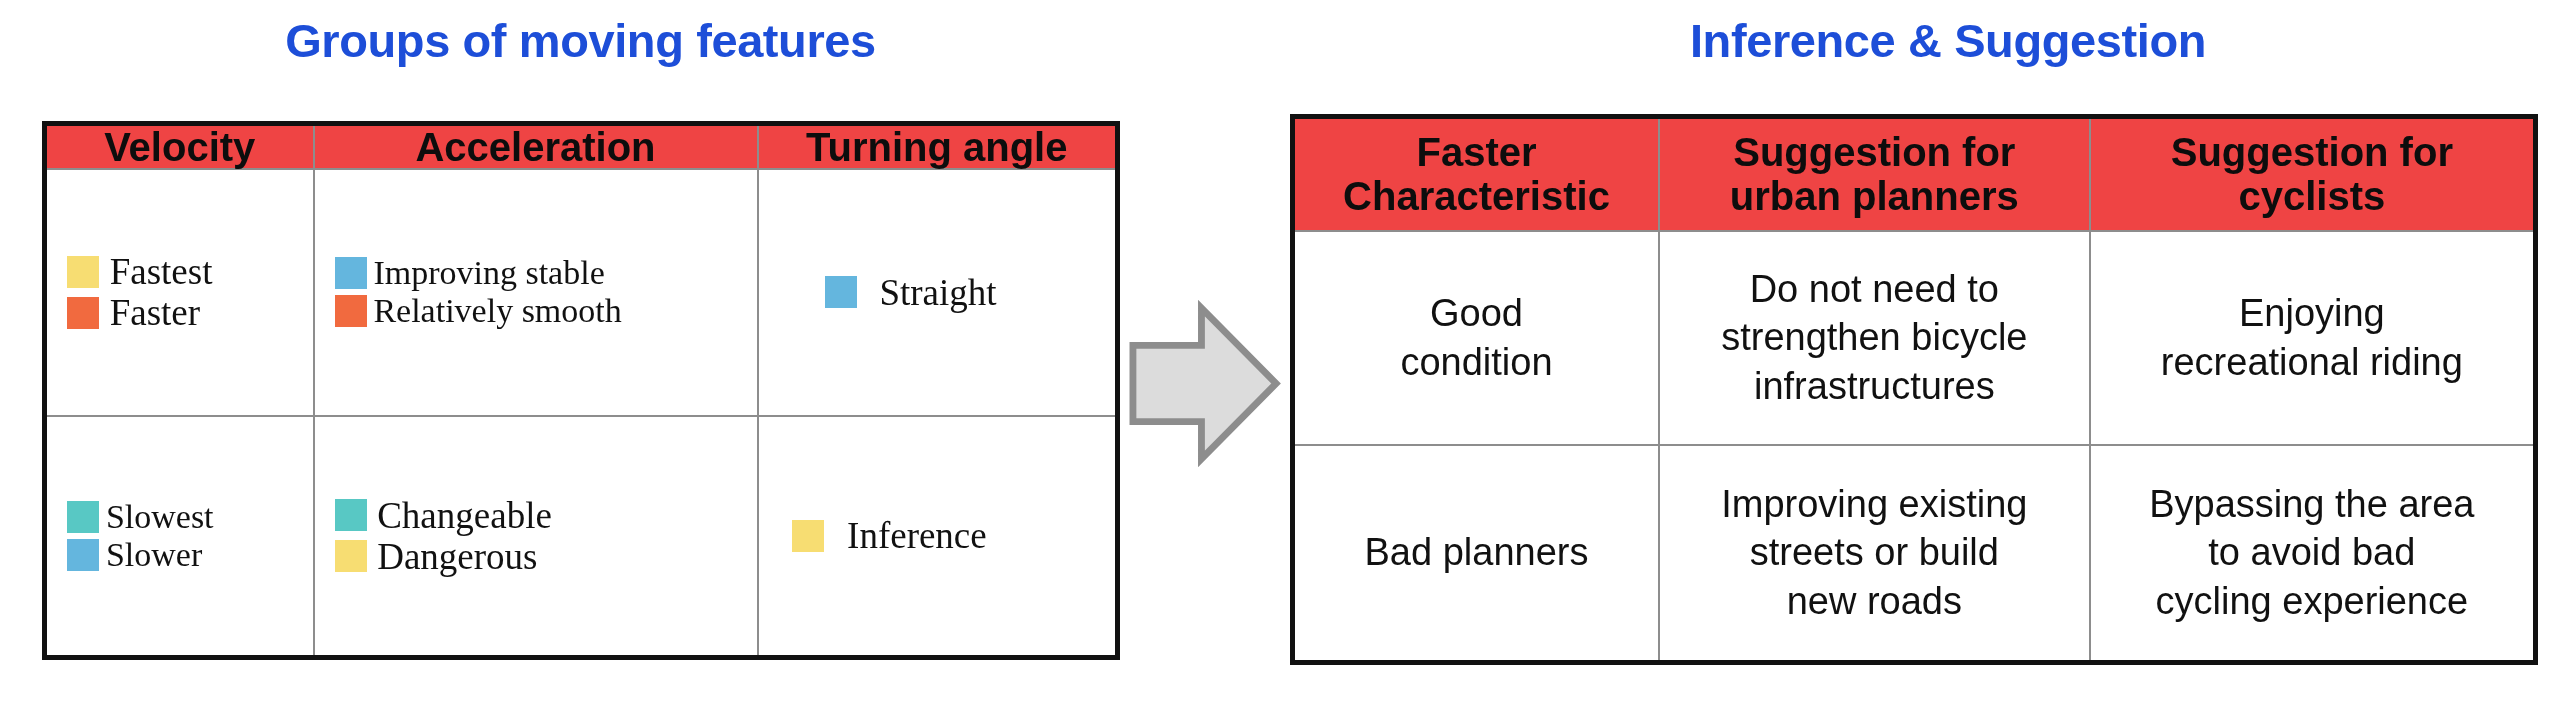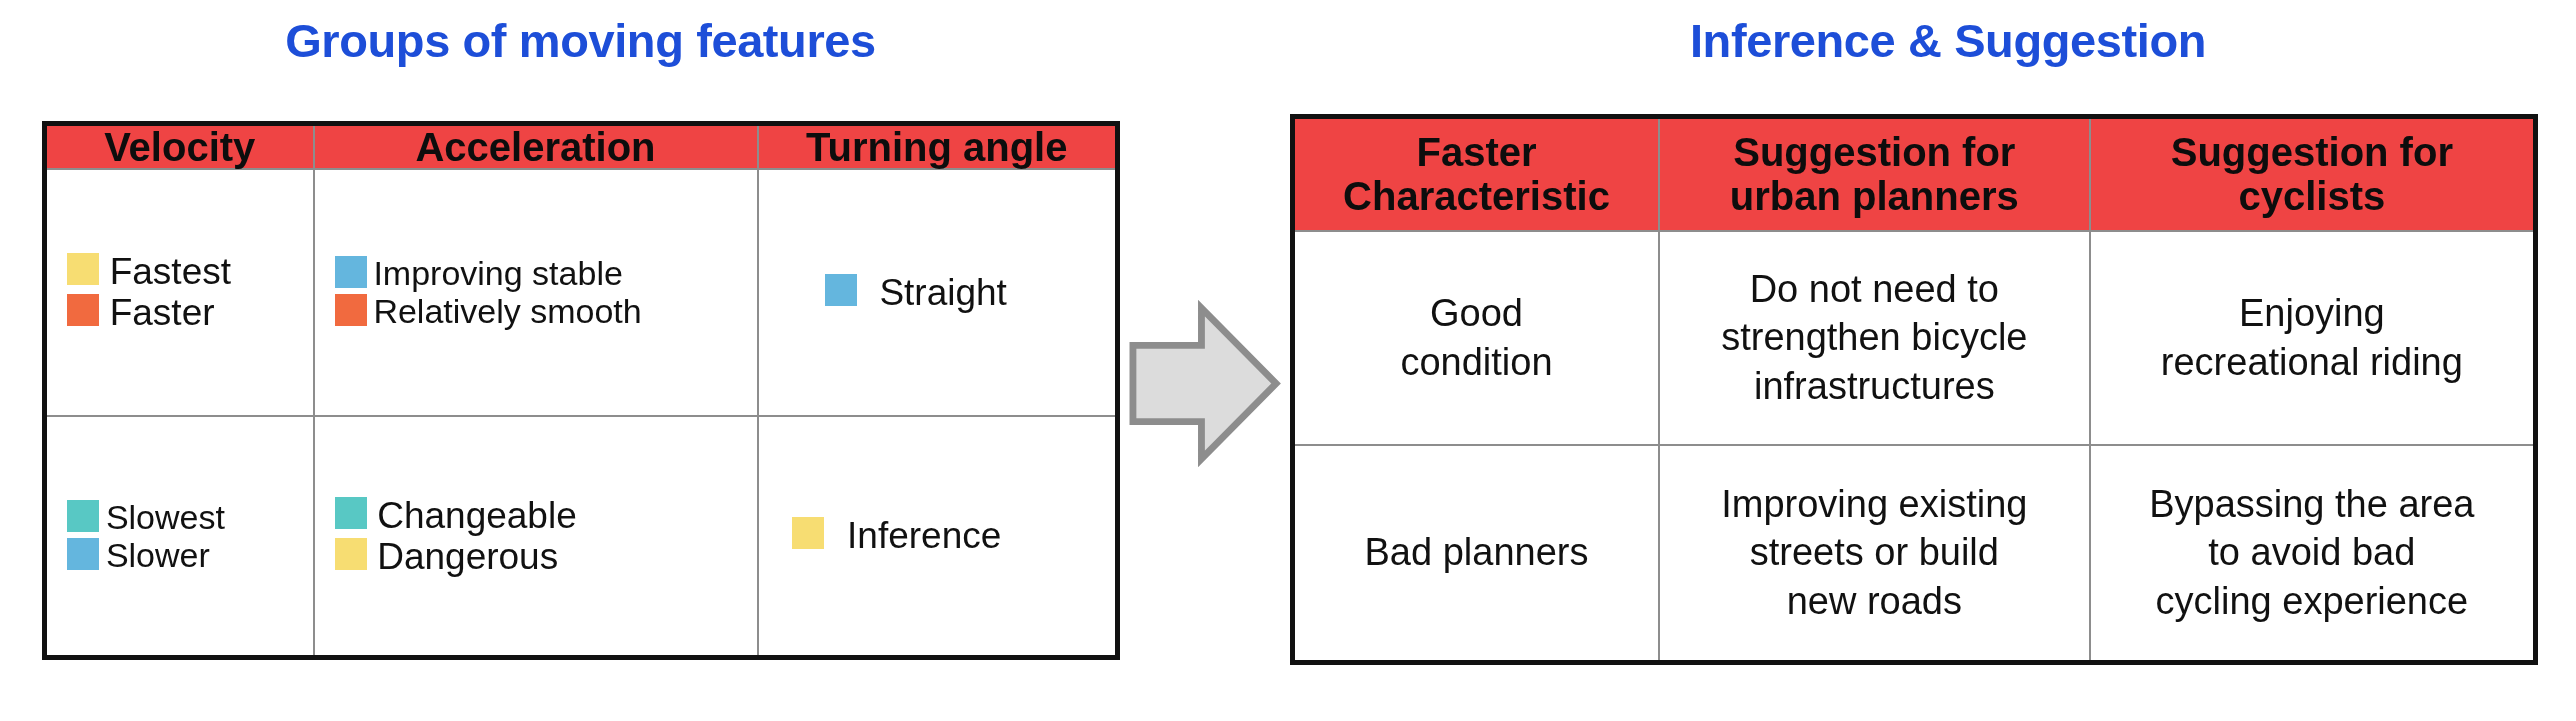--- a/index.html
+++ b/index.html
@@ -48,26 +48,27 @@
   }
 
   
   #left-table { left: 42px; top: 121px; width: 1077px; height: 539px; }
   #left-table th { font-size: 40px; line-height: 1.05; }
   #left-table td { padding: 0 0 0 20px; }
 
   .legend-list { display: flex; flex-direction: column; gap: 3.8px; }
   .legend-row {
     display: flex;
-    align-items: flex-start;
+    align-items: center;
     gap: 10.7px;
     font-size: 37px;
     line-height: 1.0;
     white-space: nowrap;
     color: #111111;
+    font-family: Liberation Serif, serif;
   }
   .legend-row.tight { font-size: 34px; gap: 6.9px; }
   .swatch {
     width: 32px;
     height: 32px;
     flex: 0 0 auto;
     display: block;
   }
   .single-row { justify-content: flex-start; padding-left: 46px; }
   .single-row .swatch { margin-right: 12.2px; }

